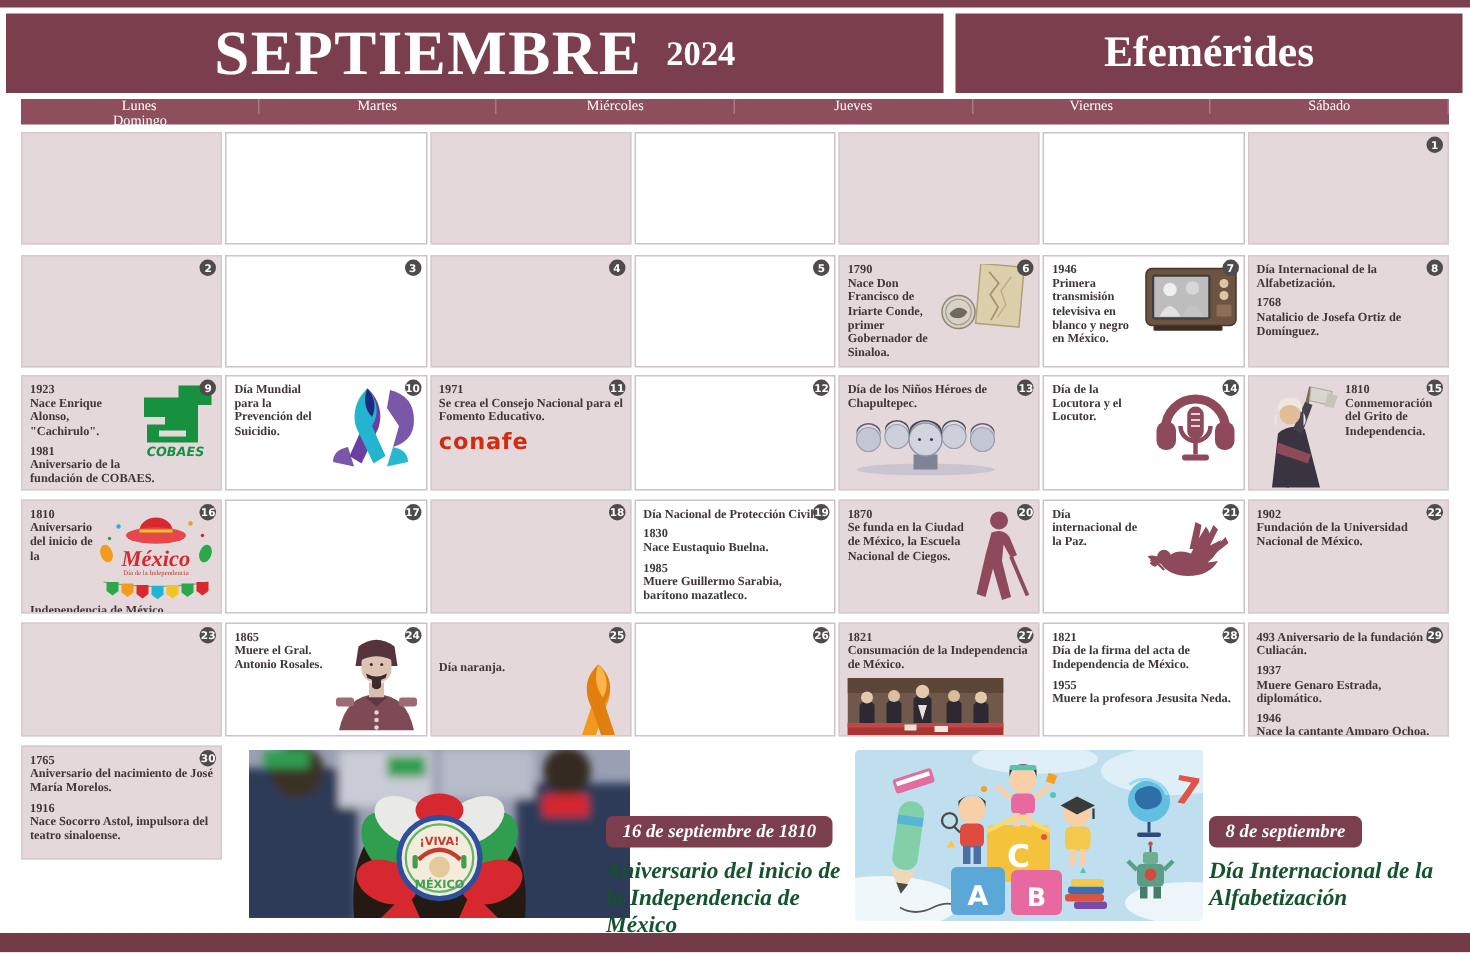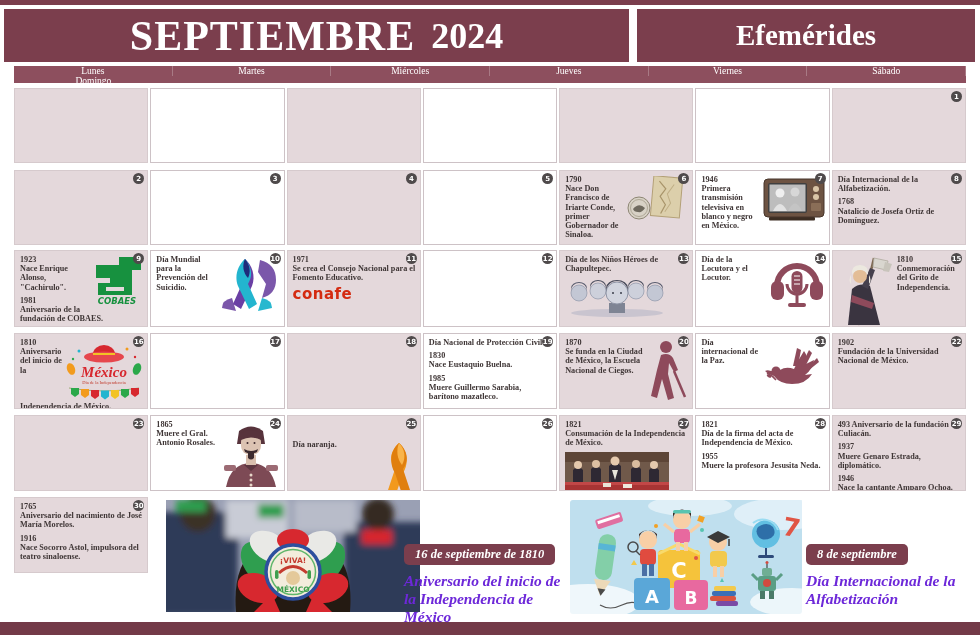--- a/index.html
+++ b/index.html
@@ -5,21 +5,21 @@
   html,body{margin:0;padding:0;background:#fff;}
   .page{position:relative;width:980px;height:635px;background:#fff;overflow:hidden;
         font-family:"Liberation Serif",serif;}
   
   .topbar{position:absolute;left:0;top:0;width:980px;height:5px;background:#7b3e4d;}
   .hdr{position:absolute;top:9px;height:53px;background:#7b3e4d;color:#fff;
        display:flex;align-items:center;justify-content:center;}
   .hdr-left{left:4px;width:625px;}
   .hdr-right{left:637px;width:338px;}
   .month-title{font-size:42px;font-weight:bold;letter-spacing:1px;}
-  .year-label{font-size:36px;font-weight:bold;margin-left:16px;}
+  .year-label{font-size:23px;font-weight:bold;margin-left:16px;}
   .right-title{font-size:29px;font-weight:bold;}
   
   .weekbar{position:absolute;left:14px;top:66px;width:952px;height:17px;background:#8d4f5e;
            display:grid;grid-template-columns:repeat(6,1fr);}
   .weekday{color:#fff;font-size:9.5px;display:flex;align-items:center;justify-content:center;
            border-right:1px solid #a87a85;}
   .weekday:last-child{border-right:none;}
   
   .cal-row{position:absolute;left:14px;width:952px;display:grid;
            grid-template-columns:repeat(7,1fr);column-gap:2px;}
@@ -40,21 +40,21 @@
   .conafe{color:#d42a10;font-family:"DejaVu Sans",sans-serif;font-weight:bold;
           font-size:15px;letter-spacing:0.5px;line-height:1;}
   
   .photo-wrap{position:absolute;left:166px;top:500px;width:254px;height:104px;}
   .kids-wrap{position:absolute;left:570px;top:500px;width:232px;height:114px;}
   .banner{position:absolute;top:544px;text-align:left;}
   .banner-left{left:404px;width:168px;}
   .banner-right{left:806px;width:166px;}
   .ribbon{display:inline-block;background:#7b3e4d;color:#fff;font-style:italic;font-weight:bold;
           font-size:12.5px;padding:3px 11px;border-radius:5px;}
-  .banner-title{margin-top:7px;color:#6d28d9;font-style:italic;font-weight:bold;
+  .banner-title{margin-top:7px;color:#14532d;font-style:italic;font-weight:bold;
                 font-size:15.5px;line-height:1.15;}
   .footer{position:absolute;left:0;top:622px;width:980px;height:13px;background:#733a48;}
 </style>
 </head>
 <body>
 
 <div class="page">
 
   <div class="topbar"></div>
 

